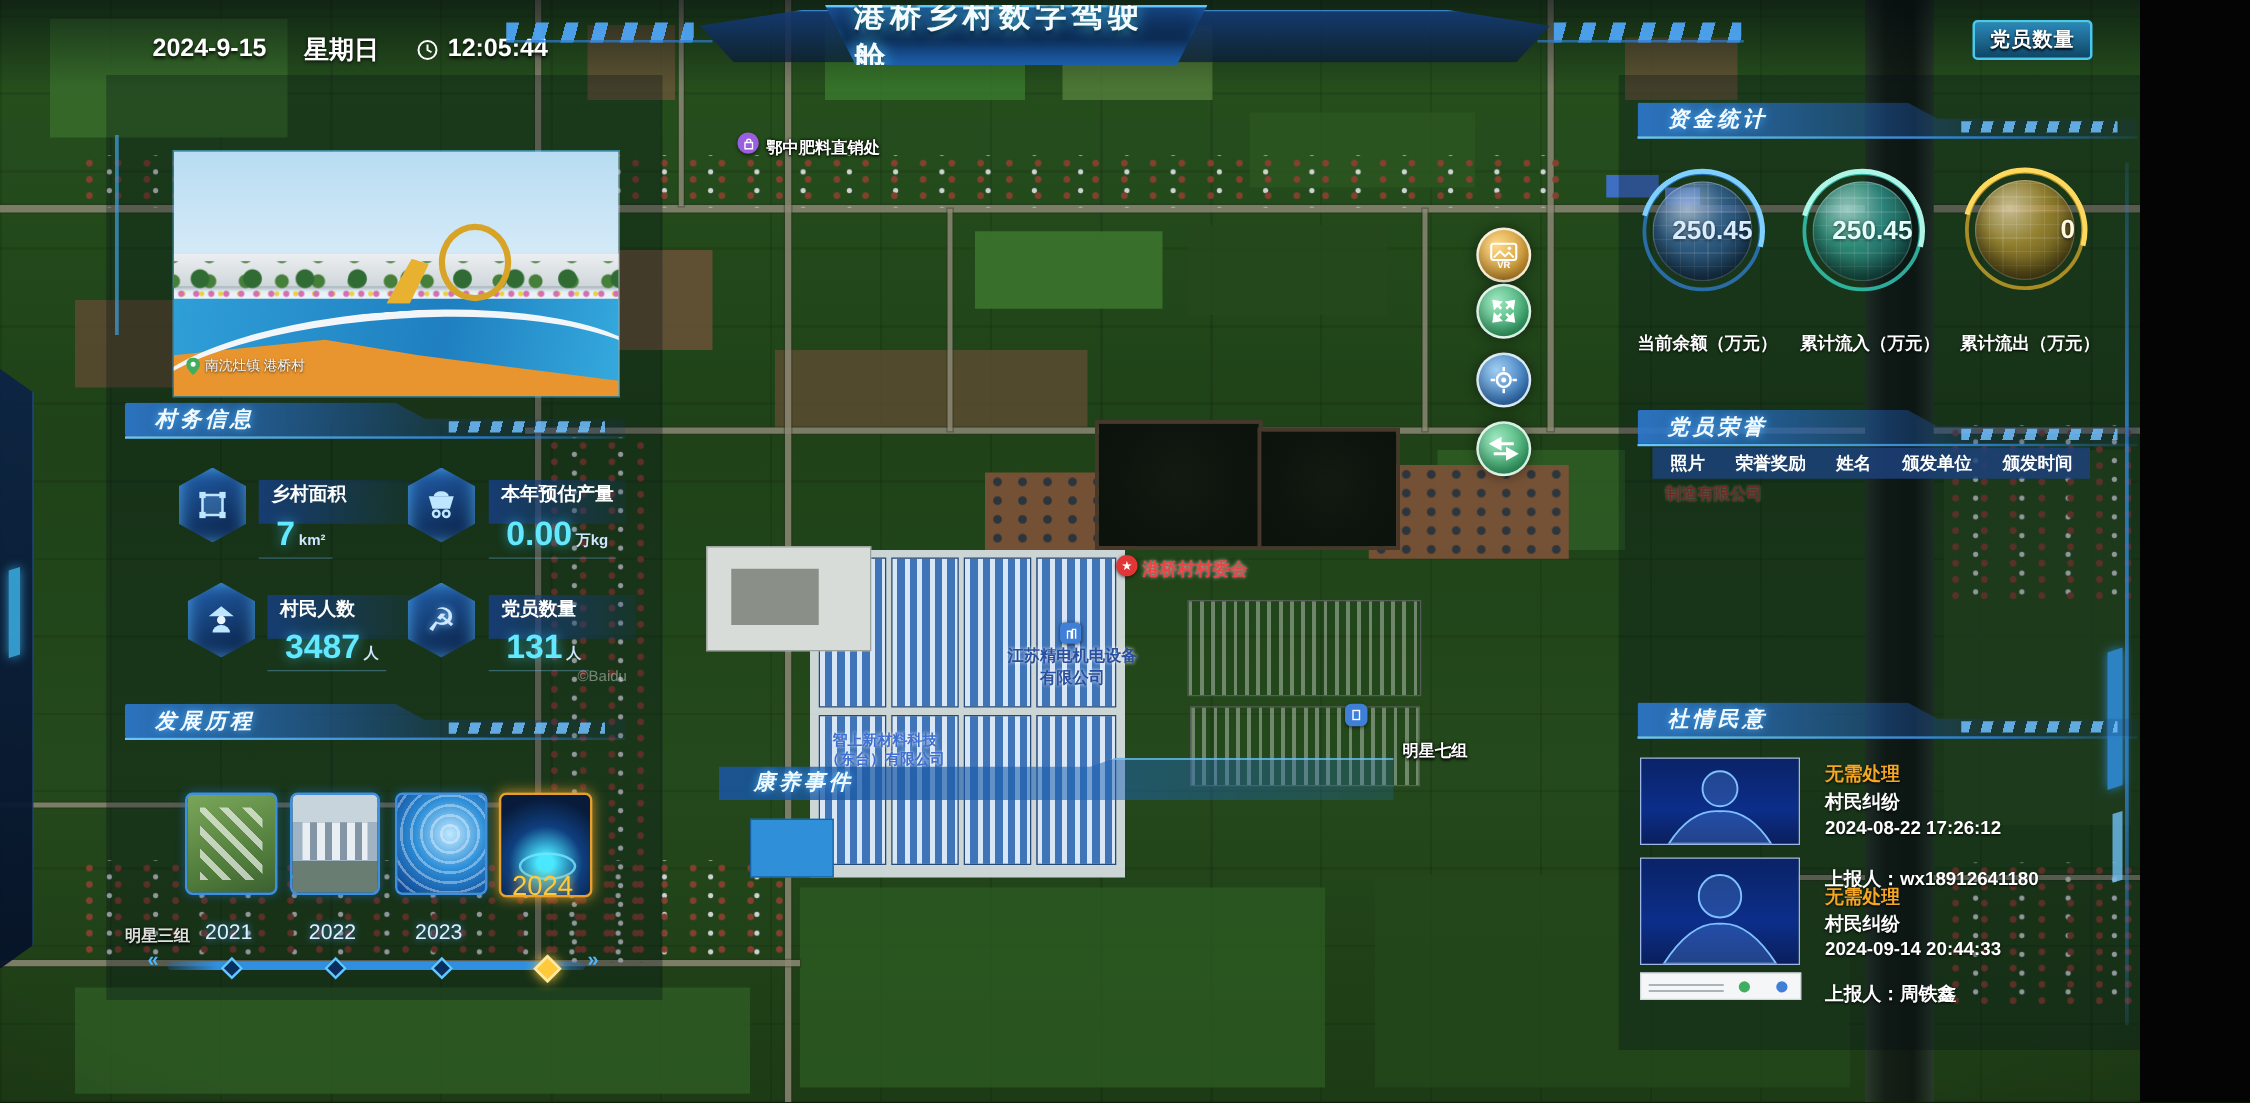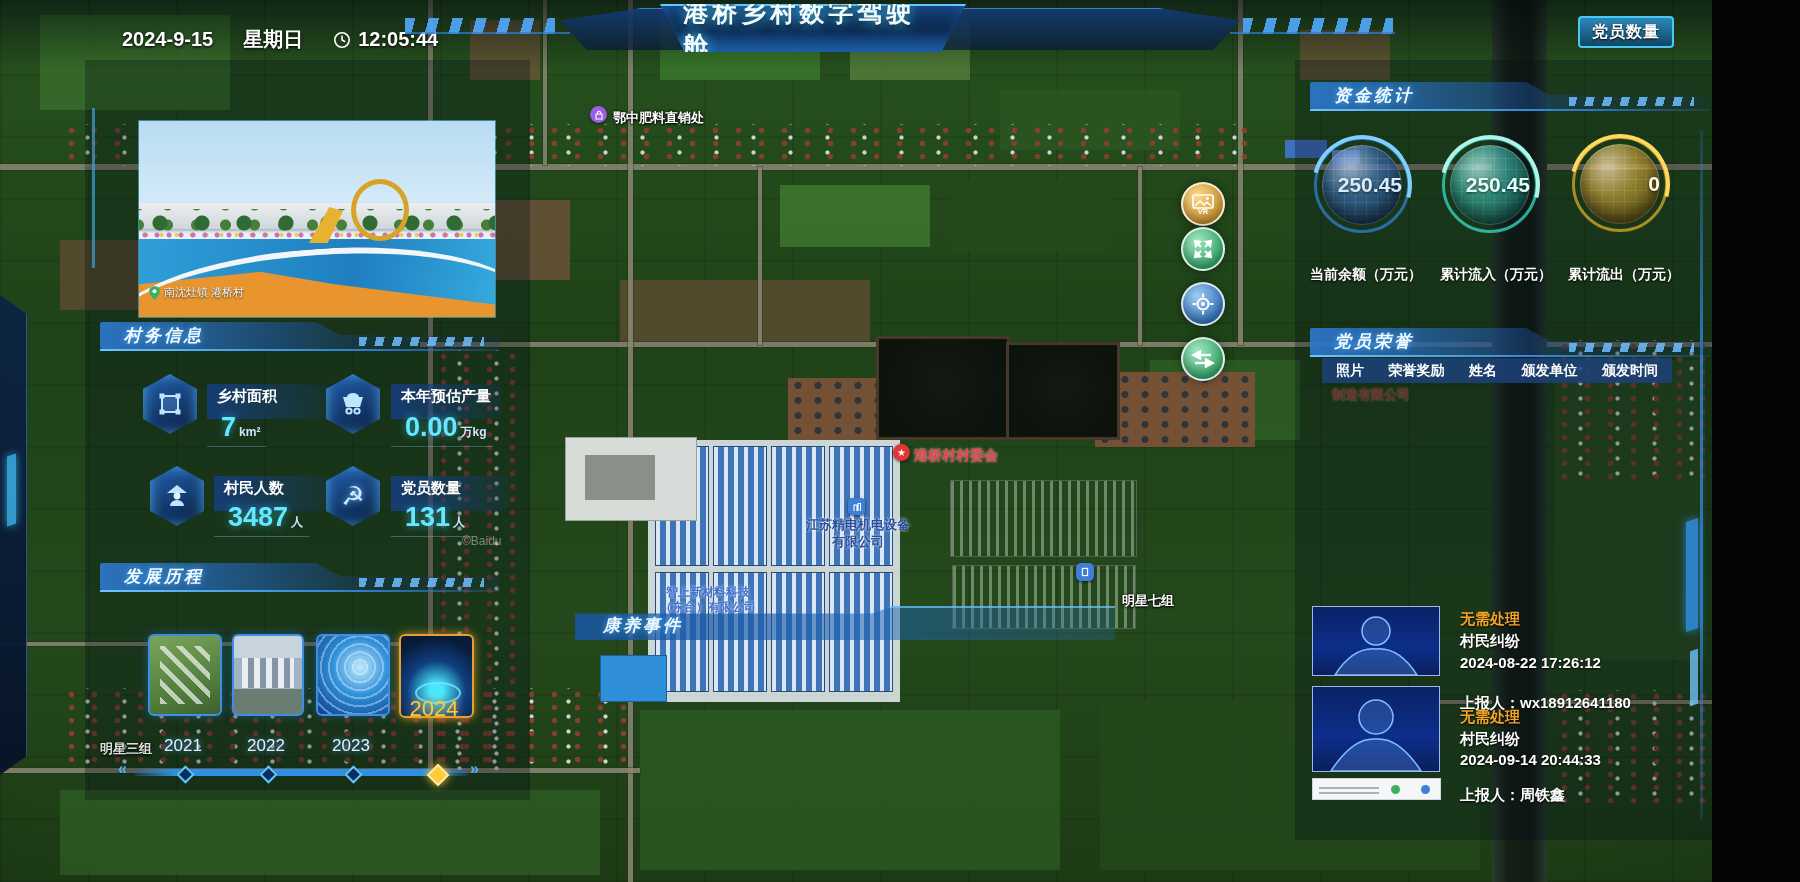--- a/index.html
+++ b/index.html
@@ -440,20 +440,26 @@
   </div>
 
   <div id="honorshead">
     <span>照片</span>
     <span>荣誉奖励</span>
     <span>姓名</span>
     <span>颁发单位</span>
     <span>颁发时间</span>
   </div>
 
+  <div class="ph" style="left:1310px;top:562px;">
+    <div class="bar"></div>
+    <div class="ul"></div>
+    <div class="hx"></div>
+    <div class="t">社情民意</div>
+  </div>
 
   <div class="oth" style="left:1312px;top:606px;width:126px;height:68px;">
     <svg width="126" height="68" viewBox="0 0 126 68">
       <circle cx="63" cy="24" r="14" fill="rgba(120,180,255,.22)" stroke="#7fc0ff" stroke-width="1.5"></circle>
       <path d="M22 68 Q40 40 63 42 Q86 40 104 68 Z" fill="rgba(100,160,255,.28)" stroke="#7fc0ff" stroke-width="1.5"></path>
     </svg>
   </div>
   <div class="otxt status" style="left:1460px;top:610px;">无需处理</div>
   <div class="otxt" style="left:1460px;top:632px;">村民纠纷</div>
   <div class="otxt" style="left:1460px;top:654px;">2024-08-22 17:26:12</div>

